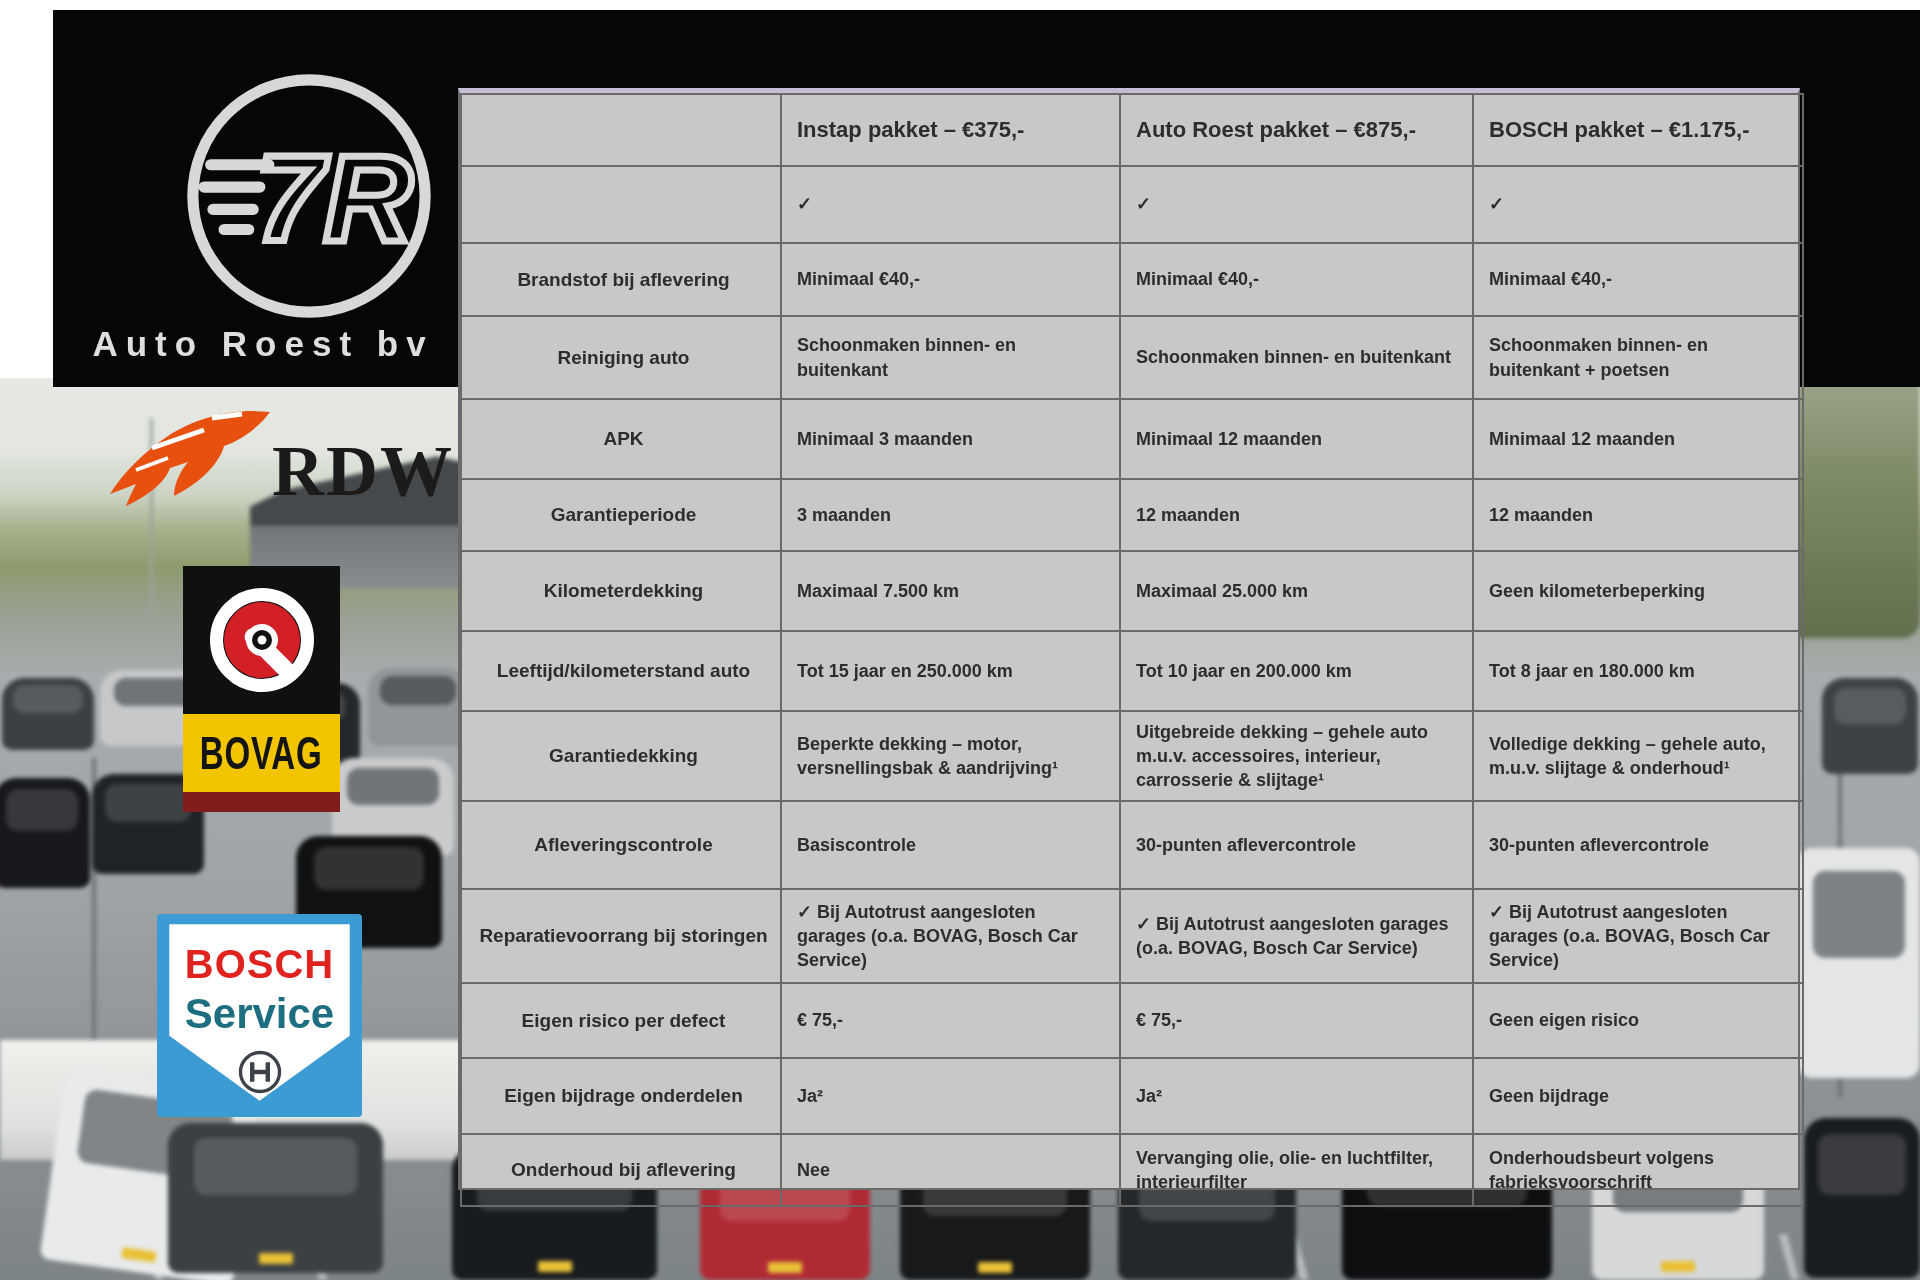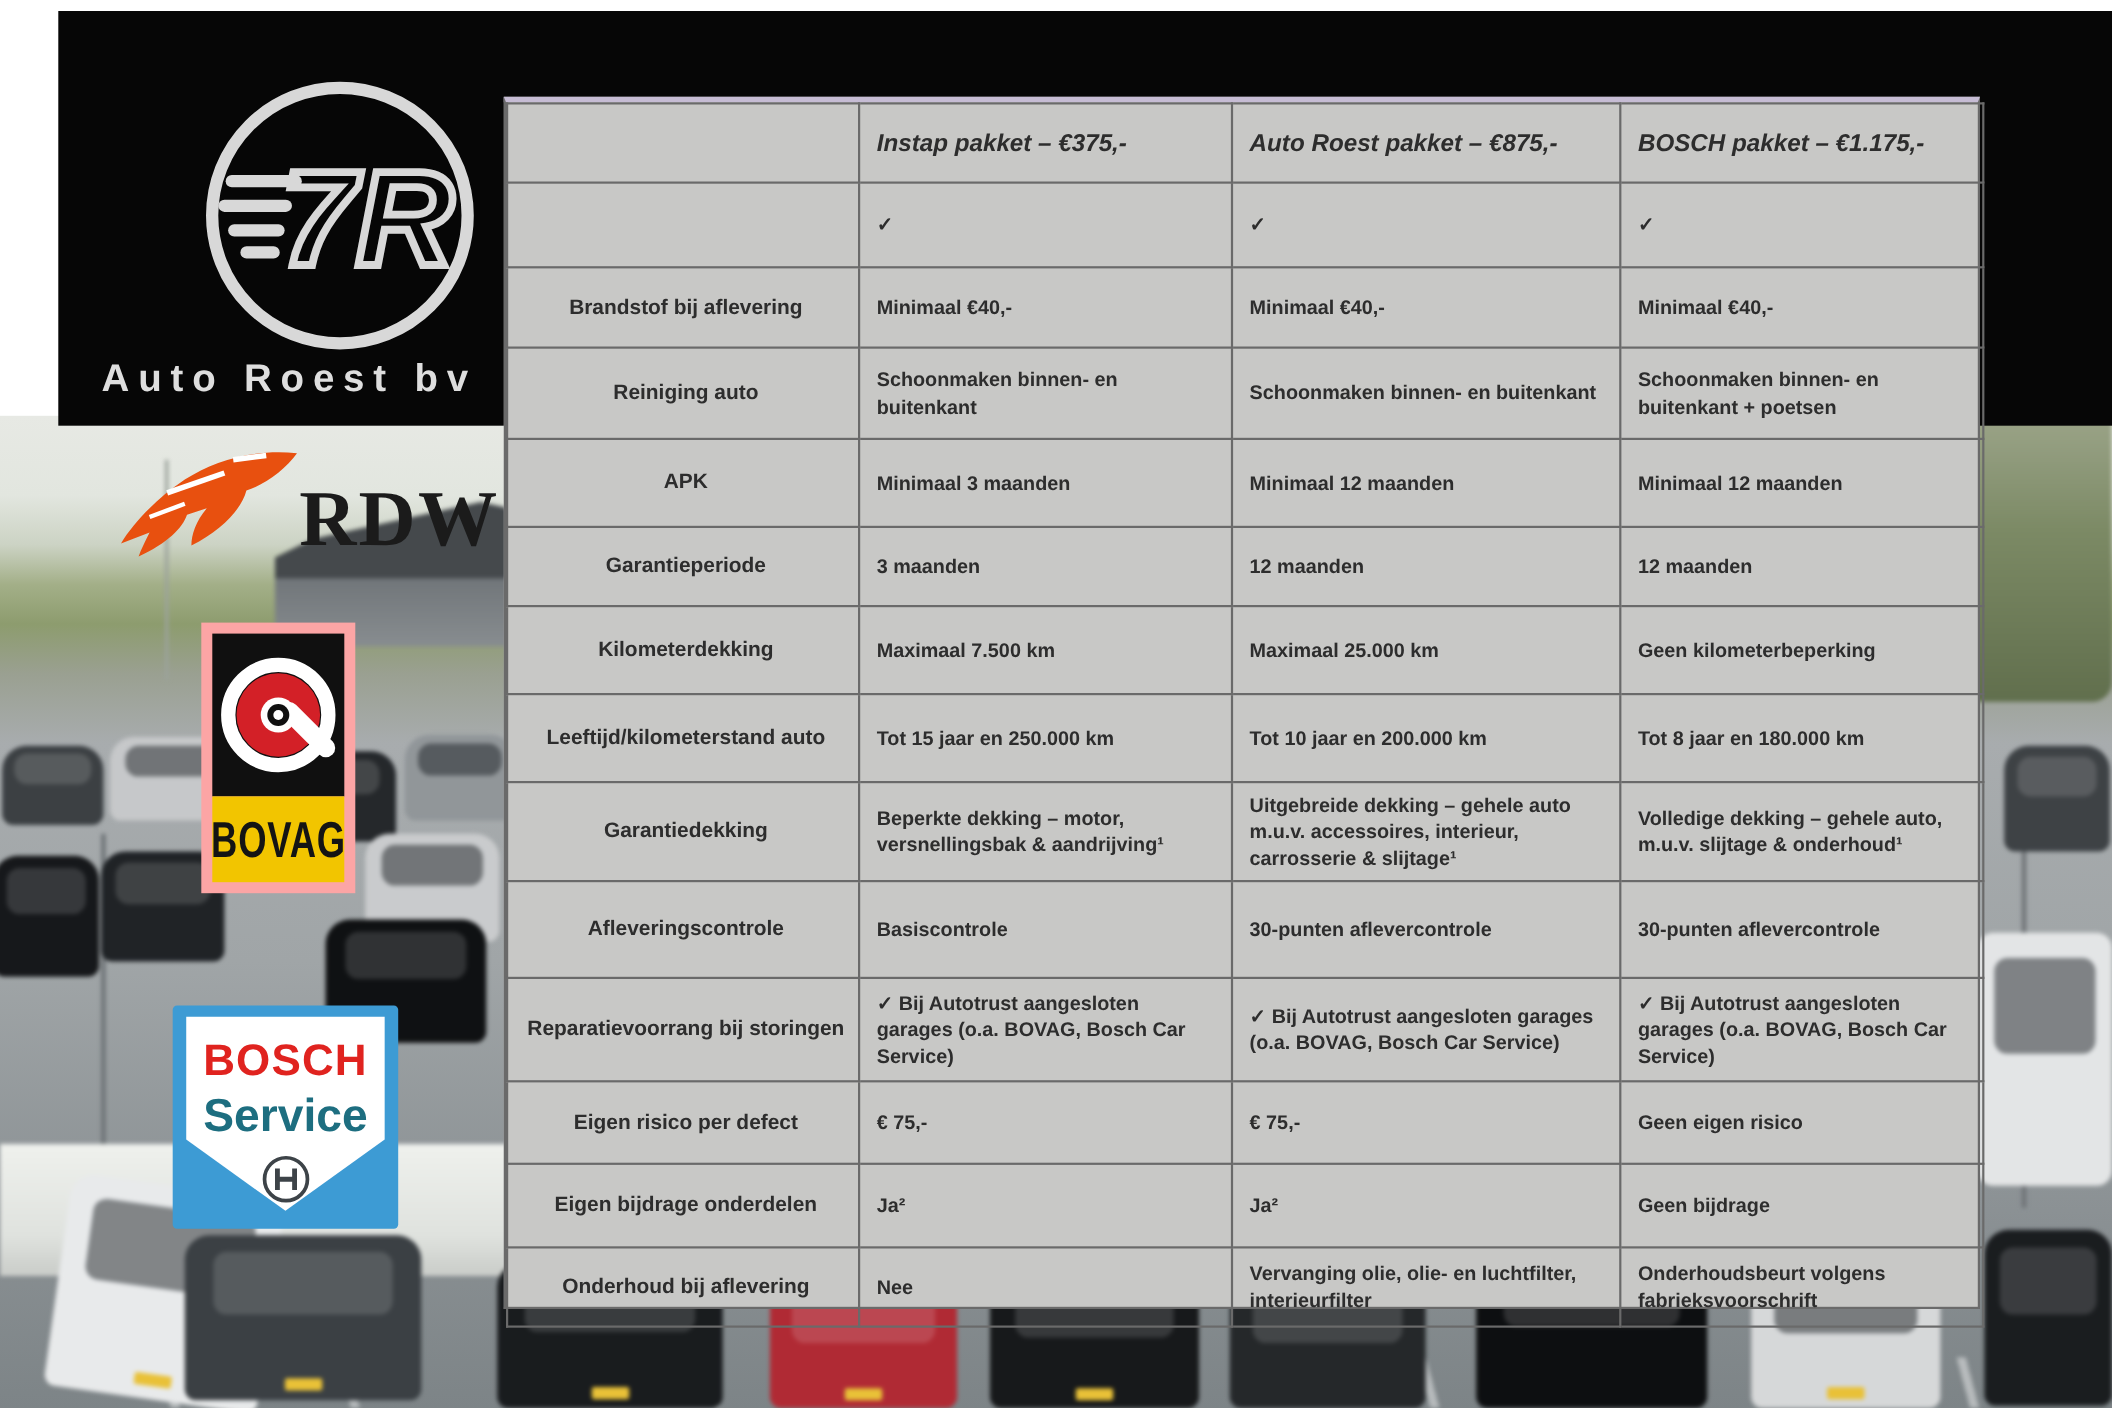--- a/index.html
+++ b/index.html
@@ -53,22 +53,22 @@
   }
 
   
   .rdw{position:absolute;left:92px;top:408px;width:320px;height:110px;z-index:4;}
   .rdw svg{position:absolute;left:0;top:0;}
   .rdw .rdw-text{
     position:absolute;left:180px;top:22px;font-family:"Liberation Serif",serif;
     font-size:72px;font-weight:600;color:#1b1b1b;letter-spacing:2px;
   }
 
-  .bovag{position:absolute;left:183px;top:566px;width:140px;height:246px;background:#fca5a5;
-    padding:10px;box-sizing:border-box;z-index:4;}
+  .bovag{position:absolute;left:183px;top:566px;width:157px;height:246px;background:#7f1d1d;
+    box-sizing:border-box;z-index:4;}
   .bovag-top{position:relative;width:100%;height:148px;background:#101010;overflow:hidden;}
   .bovag-ring{position:absolute;left:50%;top:50%;transform:translate(-50%,-50%);
     width:78px;height:78px;border:13px solid #ffffff;border-radius:50%;}
   .bovag-red{position:absolute;left:50%;top:50%;transform:translate(-50%,-50%);
     width:76px;height:76px;background:#d32027;border-radius:50%;}
   .bovag-wrench{position:absolute;left:62px;top:62px;width:64px;height:17px;background:#ffffff;
     border-radius:9px;transform:rotate(45deg);transform-origin:8px 8px;}
   .bovag-nut-outer{position:absolute;left:50%;top:50%;transform:translate(-50%,-50%);
     width:32px;height:32px;background:#ffffff;border-radius:50%;}
   .bovag-nut-ring{position:absolute;left:50%;top:50%;transform:translate(-50%,-50%);
@@ -96,21 +96,21 @@
     border-left:2px solid #6a6a6a;border-right:2px solid #6a6a6a;border-bottom:2px solid #6a6a6a;
     box-sizing:border-box;
   }
   table{border-collapse:collapse;table-layout:fixed;width:100%;height:100%;}
   td,th{
     border:2px solid #6a6a6a;vertical-align:middle;text-align:left;
     padding:4px 10px 4px 15px;color:#2d2d2d;font-weight:700;font-size:18px;line-height:1.35;
     overflow:hidden;
   }
   th{font-size:22px;}
-  tr:nth-child(1){height:72px;font-style:italic;}
+  tr:nth-child(1){height:72px;}
   tr:nth-child(2){height:77px;}
   tr:nth-child(3){height:73px;}
   tr:nth-child(4){height:83px;}
   tr:nth-child(5){height:80px;}
   tr:nth-child(6){height:72px;}
   tr:nth-child(7){height:80px;}
   tr:nth-child(8){height:80px;}
   tr:nth-child(9){height:90px;}
   tr:nth-child(10){height:88px;}
   tr:nth-child(11){height:94px;}

